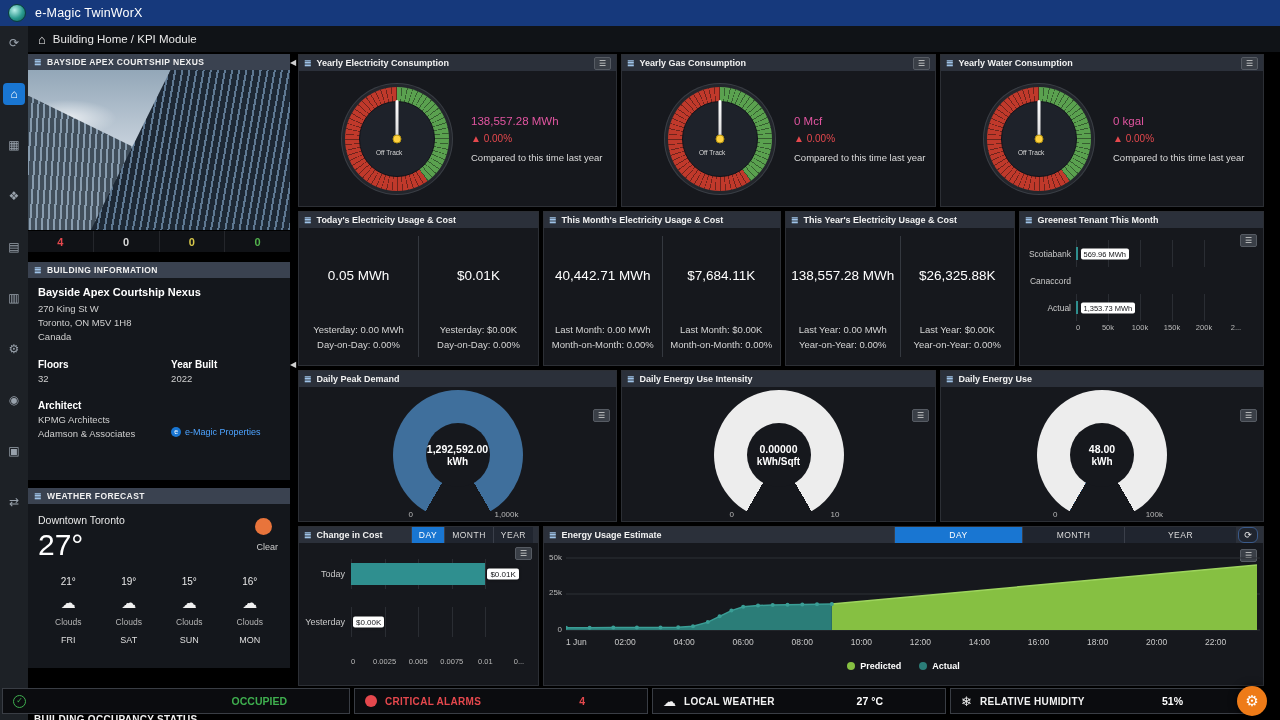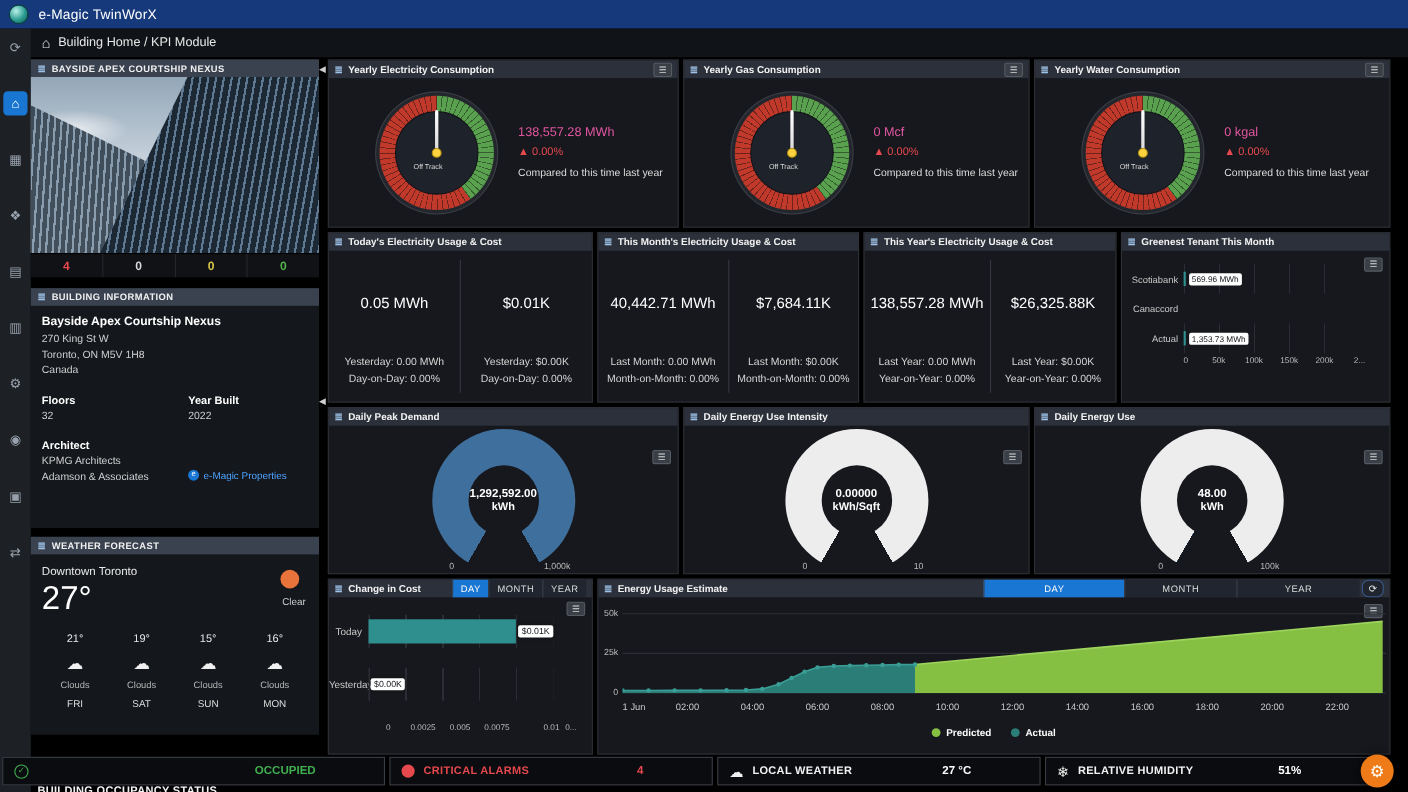--- a/index.html
+++ b/index.html
@@ -143,21 +143,21 @@
   .tab.active { background:#1976d2; color:#fff; }
   .tabs { display:flex; margin-left:auto; height:16px; }
   .ee-tab.w-day { width:128px; } .ee-tab.w-month { width:102px; } .ee-tab.w-year { width:112px; }
   .refresh-btn { width:20px; height:16px; background:#20252f; border:1px solid #3a5a8a; color:#eaeaea;
                  font-size:9px; line-height:14px; text-align:center; border-radius:6px; cursor:pointer;
                  margin-left:2px; padding:0; }
 
   
   .cc-body { position:relative; height:142px; padding-top:16px; }
   .cc-row { display:flex; align-items:center; height:30px; margin-bottom:18px; }
-  .cc-cat { width:36px; text-align:right; padding-right:6px; color:#c9c9c9; font-size:9px; }
+  .cc-cat { width:52px; text-align:right; padding-right:6px; color:#c9c9c9; font-size:9px; }
   .cc-track { position:relative; width:168px; height:30px;
      background:repeating-linear-gradient(90deg,#2a2d33 0 1px, transparent 1px 33.6px); }
   .cc-bar { position:absolute; left:0; top:4px; height:22px; background:#2f8f8f; }
   .cc-pill { position:absolute; top:50%; transform:translateY(-50%); background:#fff; color:#15161a;
              font-size:8px; padding:1px 3px; border-radius:2px; white-space:nowrap;
              box-shadow:0 0 3px rgba(0,0,0,.5); }
   .cc-axis { position:relative; height:12px; margin-left:52px; width:178px; margin-top:6px; }
 
   
   .ee-body { position:relative; height:142px; }
@@ -581,21 +581,21 @@
         <div class="cc-track">
           <div class="cc-bar" style="width: 0px;"></div>
           <span class="cc-pill" style="left: 2px;">$0.00K</span>
         </div>
       </div>
       <div class="cc-axis">
         <span class="cc-tick" style="left: 0px;">0</span>
         <span class="cc-tick" style="left: 33.6px; transform: translateX(-50%);">0.0025</span>
         <span class="cc-tick" style="left: 67.2px; transform: translateX(-50%);">0.005</span>
         <span class="cc-tick" style="left: 100.8px; transform: translateX(-50%);">0.0075</span>
-        <span class="cc-tick" style="left: 134.4px; transform: translateX(-50%); margin-left: 16px;">0.01</span>
+        <span class="cc-tick" style="left: 134.4px; transform: translateX(-50%);">0.01</span>
         <span class="cc-tick" style="left: 168px; transform: translateX(-50%);">0...</span>
       </div>
     </div>
   </section>
 
   <section class="panel" style="left:543px; top:526px; width:721px; height:160px;">
     <div class="panel-hd">
       <span class="hd-ico">≣</span>
       <span>Energy Usage Estimate</span>
       <div class="tabs">

